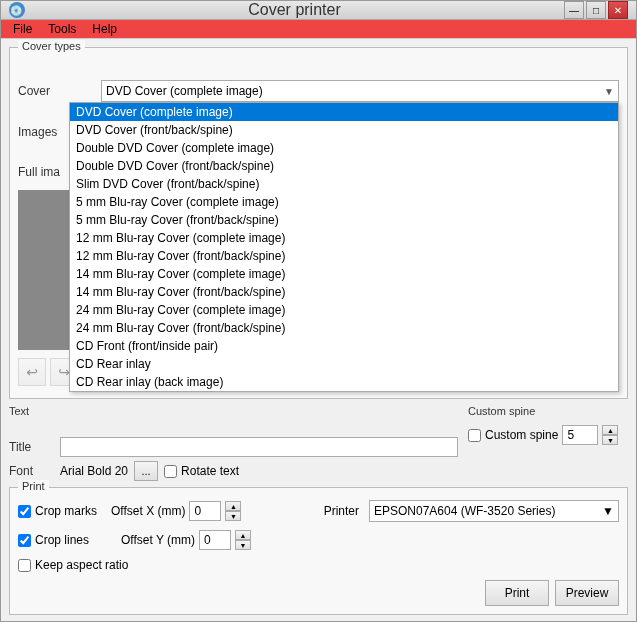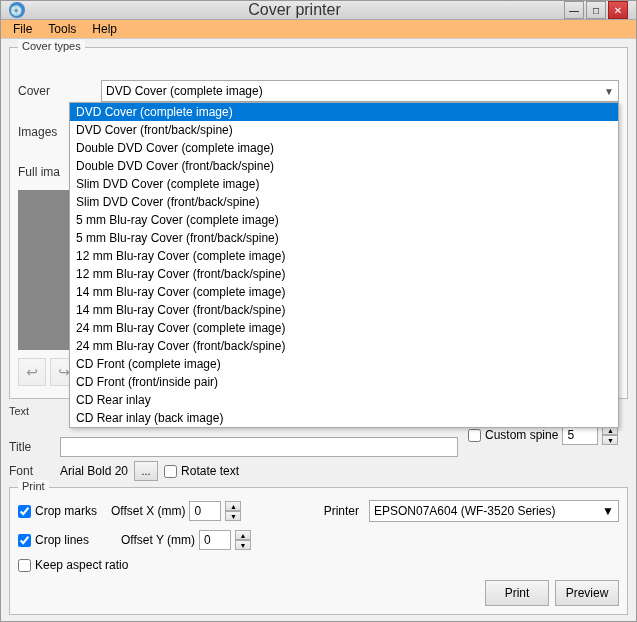--- a/index.html
+++ b/index.html
@@ -56,21 +56,21 @@
       cursor: pointer;
       font-size: 10px;
       display: flex; align-items: center; justify-content: center;
     }
     .title-btn.close {
       background: linear-gradient(to bottom, #e05050, #c03030);
       color: white;
       border-color: #a02020;
     }
     .menu-bar {
-      background: #fdba74;
+      background: #ef4444;
       height: 26px;
       display: flex;
       align-items: center;
       padding: 0 4px;
       border-bottom: 1px solid #ccc;
     }
     .menu-item {
       padding: 2px 8px;
       cursor: pointer;
       font-size: 12px;
@@ -399,31 +399,29 @@
             <div class="combo-box">
               <span>DVD Cover (complete image)</span>
               <span class="combo-arrow">▼</span>
             </div>
 
             <div class="dropdown-open">
               <div class="dropdown-item selected">DVD Cover (complete image)</div>
               <div class="dropdown-item">DVD Cover (front/back/spine)</div>
               <div class="dropdown-item">Double DVD Cover (complete image)</div>
               <div class="dropdown-item">Double DVD Cover (front/back/spine)</div>
-              <div class="dropdown-item">Slim DVD Cover (complete image)</div>
               <div class="dropdown-item">Slim DVD Cover (front/back/spine)</div>
               <div class="dropdown-item">5 mm Blu-ray Cover (complete image)</div>
               <div class="dropdown-item">5 mm Blu-ray Cover (front/back/spine)</div>
               <div class="dropdown-item">12 mm Blu-ray Cover (complete image)</div>
               <div class="dropdown-item">12 mm Blu-ray Cover (front/back/spine)</div>
               <div class="dropdown-item">14 mm Blu-ray Cover (complete image)</div>
               <div class="dropdown-item">14 mm Blu-ray Cover (front/back/spine)</div>
               <div class="dropdown-item">24 mm Blu-ray Cover (complete image)</div>
               <div class="dropdown-item">24 mm Blu-ray Cover (front/back/spine)</div>
-              <div class="dropdown-item">CD Front (complete image)</div>
               <div class="dropdown-item">CD Front (front/inside pair)</div>
               <div class="dropdown-item">CD Rear inlay</div>
               <div class="dropdown-item">CD Rear inlay (back image)</div>
             </div>
           </div>
         </div>
 
         <div class="form-row">
           <span class="form-label">Images</span>
           <div style="flex:1; display:flex; gap:4px; position:relative; z-index:50;">

